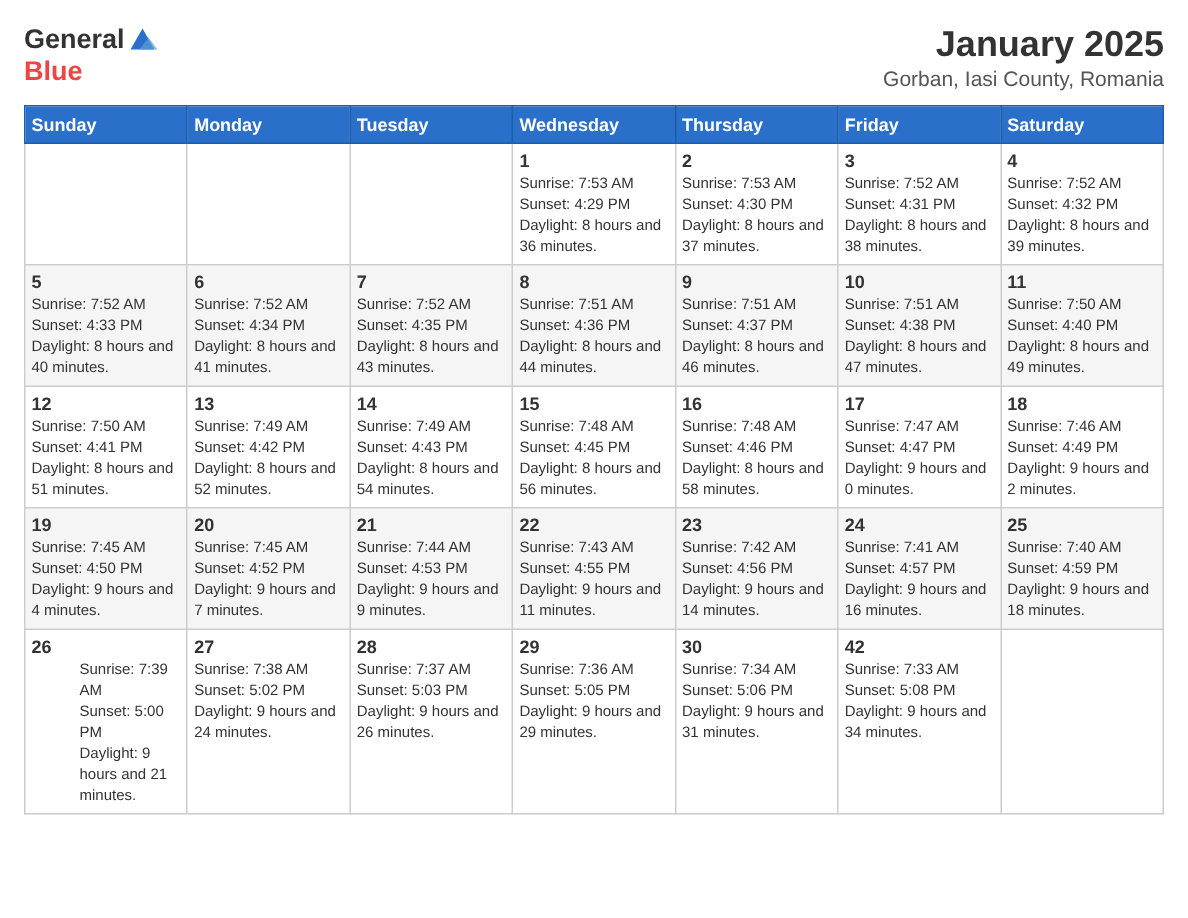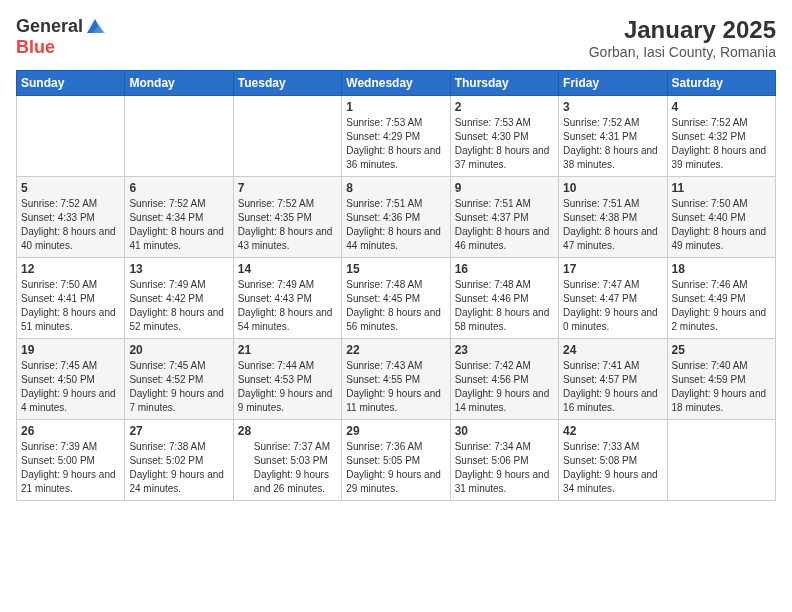--- a/index.html
+++ b/index.html
@@ -284,33 +284,33 @@
         <td>
           <span class="day-num">25</span>
           <div class="day-info" style="white-space: pre-line;">Sunrise: 7:40 AM
 Sunset: 4:59 PM
 Daylight: 9 hours and 18 minutes.</div>
         </td>
       </tr>
       <tr>
         <td>
           <span class="day-num">26</span>
-          <div class="day-info" style="white-space: pre-line;">Sunrise: 7:39 AM
+          <div class="day-info" style="white-space: pre-line; margin-left: 32px;">Sunrise: 7:39 AM
 Sunset: 5:00 PM
 Daylight: 9 hours and 21 minutes.</div>
         </td>
         <td>
           <span class="day-num">27</span>
           <div class="day-info" style="white-space: pre-line;">Sunrise: 7:38 AM
 Sunset: 5:02 PM
 Daylight: 9 hours and 24 minutes.</div>
         </td>
         <td>
           <span class="day-num">28</span>
-          <div class="day-info" style="white-space: pre-line; margin-left: 16px;">Sunrise: 7:37 AM
+          <div class="day-info" style="white-space: pre-line;">Sunrise: 7:37 AM
 Sunset: 5:03 PM
 Daylight: 9 hours and 26 minutes.</div>
         </td>
         <td>
           <span class="day-num">29</span>
           <div class="day-info" style="white-space: pre-line;">Sunrise: 7:36 AM
 Sunset: 5:05 PM
 Daylight: 9 hours and 29 minutes.</div>
         </td>
         <td>

